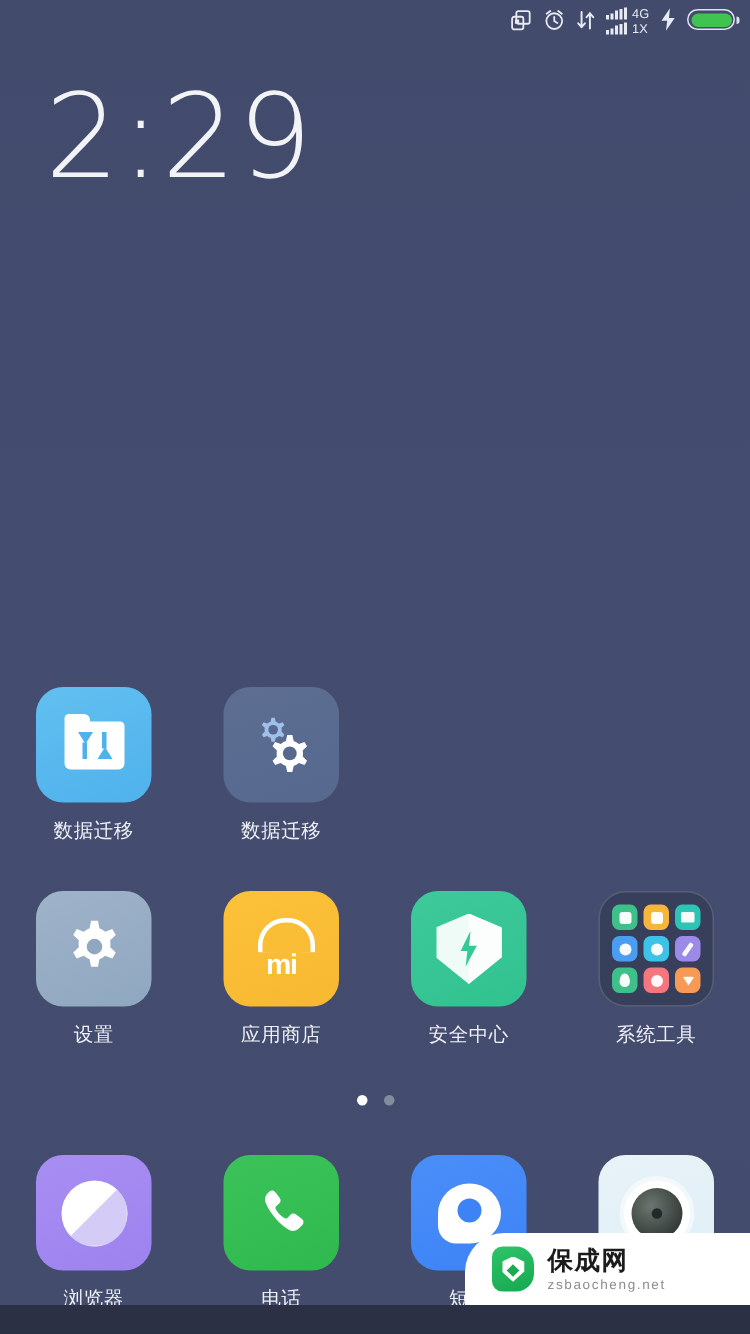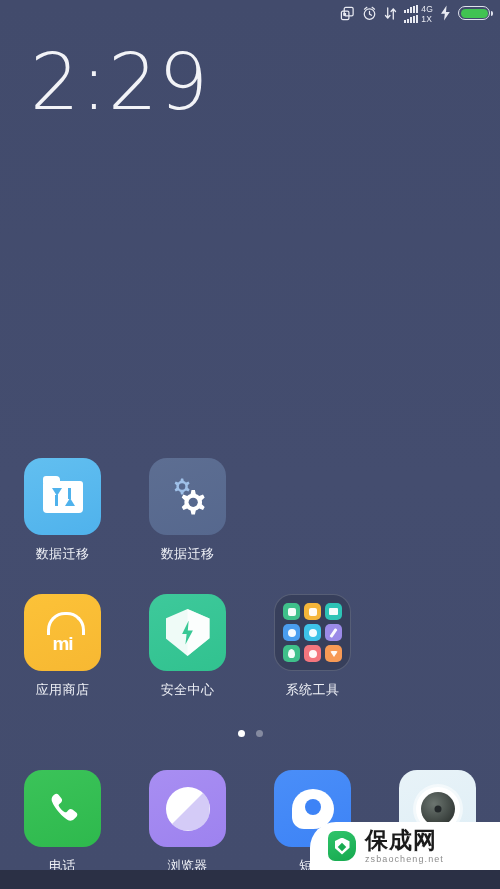--- a/index.html
+++ b/index.html
@@ -96,21 +96,21 @@
     display: block;
     height: 100%;
     width: 100%;
     background: #41c352;
     border-radius: 5px;
   }
 
   
   .clock-area {
     position: absolute;
-    top: 40px;
+    top: 50px;
     left: 30px;
   }
   .clock-time {
     font-family: "DejaVu Sans", sans-serif;
     font-size: 78px;
     font-weight: 100;
     color: #f2f3f7;
     line-height: 84px;
     letter-spacing: 1px;
   }
@@ -463,21 +463,21 @@
     justify-content: center;
   }
   .wm-logo .wm-dia {
     width: 6px; height: 6px;
     background: #18ab51;
     transform: rotate(45deg);
     margin-top: 1px;
   }
   .wm-text { display: flex; flex-direction: column; line-height: 1; }
   .wm-title {
-    font-size: 23px;
+    font-size: 17px;
     font-weight: bold;
     color: #1b1b1b;
     letter-spacing: 1px;
   }
   .wm-sub {
     font-size: 9px;
     color: #8d8d8d;
     letter-spacing: 1.1px;
     margin-top: 3px;
   }
@@ -577,20 +577,29 @@
         </svg>
       </div>
       <div class="label">数据迁移</div>
     </div>
 
 
   </div>
 
   <div class="grid" id="grid-row2">
 
+    <div class="cell">
+      <div class="icon ic-settings">
+        <svg width="46" height="46" viewBox="0 0 48 48">
+          <path fill="#ffffff" d="M21.6 4 h4.8 l1 5.3 a15 15 0 0 1 4 2.3 l5-1.9 2.4 4.2 -3.9 3.7 a15 15 0 0 1 0 4.8 l3.9 3.7 -2.4 4.2 -5-1.9 a15 15 0 0 1-4 2.3 l-1 5.3 h-4.8 l-1-5.3 a15 15 0 0 1-4-2.3 l-5 1.9 -2.4-4.2 3.9-3.7 a15 15 0 0 1 0-4.8 l-3.9-3.7 2.4-4.2 5 1.9 a15 15 0 0 1 4-2.3 Z"></path>
+          <circle cx="24" cy="22" r="5.4" fill="#8fa7c0"></circle>
+        </svg>
+      </div>
+      <div class="label">设置</div>
+    </div>
 
     <div class="cell">
       <div class="icon ic-store">
         <div class="glyph-mi">
           <div class="handle"></div>
           <div class="mi-text">mi</div>
         </div>
       </div>
       <div class="label">应用商店</div>
     </div>
@@ -643,33 +652,33 @@
   </div>
 
   <div class="page-dots" id="page-dots">
       <div class="dot active"></div>
       <div class="dot"></div>
     </div>
 
   <div id="dock">
 
     <div class="cell">
+      <div class="icon ic-browser">
+        <div class="glyph-compass"></div>
+      </div>
+      <div class="label">浏览器</div>
+    </div>
+
+    <div class="cell">
       <div class="icon ic-phone">
         <svg width="40" height="40" viewBox="0 0 40 40">
           <path fill="#ffffff" d="M11.5 5.5 c1.2-1.2 3-1.1 4 0.2 l3 3.9 c0.9 1.2 0.7 2.8-0.4 3.8 l-2 1.8 c-0.5 0.5-0.6 1.2-0.3 1.8 1.3 2.6 3.4 4.8 6.1 6.2 0.6 0.3 1.3 0.2 1.8-0.3 l1.8-1.9 c1-1.1 2.7-1.3 3.9-0.4 l3.9 3 c1.3 1 1.4 2.9 0.2 4.1 l-2.3 2.3 c-1.6 1.6-4 2.1-6.1 1.2 C19.6 28 12.2 20.6 9 12.6 c-0.8-2.1-0.3-4.4 1.3-6 Z"></path>
         </svg>
       </div>
       <div class="label">电话</div>
-    </div>
-
-    <div class="cell">
-      <div class="icon ic-browser">
-        <div class="glyph-compass"></div>
-      </div>
-      <div class="label">浏览器</div>
     </div>
 
     <div class="cell">
       <div class="icon ic-sms">
         <div class="glyph-bubble">
           <div class="bb"></div>
           <div class="ring"></div>
         </div>
       </div>
       <div class="label">短信</div>

